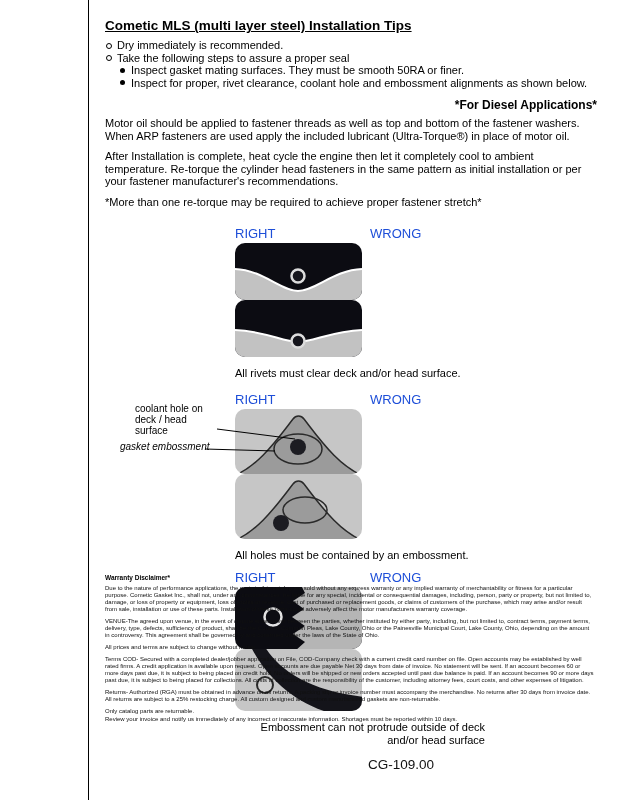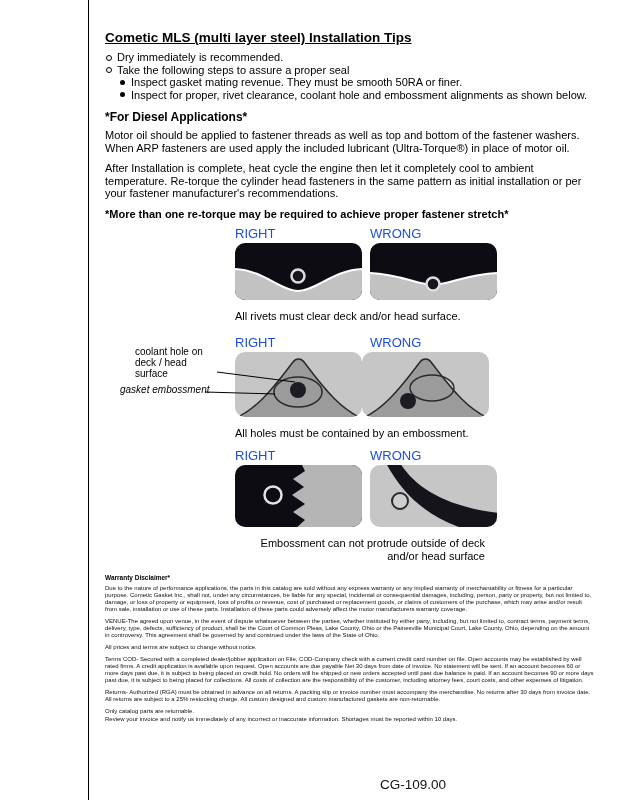--- a/index.html
+++ b/index.html
@@ -1,67 +1,67 @@
 <!DOCTYPE html>
 <html><head>
 <meta charset="utf-8">
 <style>
   html,body{margin:0;padding:0;background:#ffffff;}
   .page{
     position:relative;width:618px;height:800px;background:#ffffff;
     font-family:"Liberation Sans",sans-serif;color:#000;overflow:hidden;
   }
   .left-rule{position:absolute;left:88px;top:0;width:1px;height:800px;background:#000;}
-  .content{position:absolute;left:105px;top:30px;width:492px;}
+  .content{position:absolute;left:105px;top:18px;width:492px;}
   h1.title{font-size:13.5px;font-weight:bold;text-decoration:underline;margin:0 0 6px 0;}
   ul.tips{list-style:none;margin:0 0 9px 0;padding:0;}
   ul.tips li{position:relative;padding-left:12px;font-size:11px;line-height:12.5px;}
   ul.tips li.sub{margin-left:14px;}
   .b{position:absolute;left:1px;top:3.5px;width:5px;height:5px;border-radius:50%;}
   .b.hollow{border:1px solid #000;width:4px;height:4px;}
   .b.solid{background:#000;}
-  .h2{font-size:12px;font-weight:bold;margin:0 0 5px 0;}
+  .h2{font-size:12px;font-weight:bold;margin:0 0 5px 0;text-align:right;}
   p.body{font-size:11px;line-height:12.5px;margin:0 0 8px 0;}
-  p.body.last{margin-bottom:0;font-weight:bold;}
+  p.body.last{margin-bottom:0;}
   
   .figures{position:absolute;left:235px;top:226px;width:290px;}
   .fig-row{margin-bottom:12px;}
   .fig-row.r2{margin-bottom:8px;}
   .fig-row.r3{margin-bottom:0;}
   .fig-labels{display:flex;width:262px;margin-bottom:2px;}
   .fig-labels span{flex:0 0 127px;text-align:left;font-size:13px;line-height:15px;color:#1d4ed8;}
   .fig-labels span:first-child{margin-right:8px;}
-  .fig-images{display:flex;position:relative;}
+  .fig-images{display:flex;position:relative;flex-direction:column;}
   .fig-images svg{display:block;}
   .fig-images svg:first-child{margin-right:8px;}
   .fig-caption{font-size:11px;line-height:13px;margin-top:10px;}
   .fig-caption.wrap{width:250px;text-align:right;}
   .ann1{position:absolute;left:-100px;top:-6px;width:82px;font-size:10px;line-height:11px;}
   .ann2{position:absolute;left:-115px;top:32px;font-size:10px;line-height:11px;white-space:nowrap;font-style:italic;}
   .ann-lines{position:absolute;left:-36px;top:0;pointer-events:none;}
   
   .legal{position:absolute;left:105px;top:574px;width:489px;}
   .legal h3{font-size:6.5px;font-weight:bold;margin:0 0 4px 0;}
   .legal p{font-size:6px;line-height:7px;margin:0 0 5px 0;color:#111;}
   .legal p.tight{margin-bottom:1px;}
-  .footer-code{position:absolute;left:380px;top:757px;font-size:13.5px;color:#111;margin-top:20px;}
+  .footer-code{position:absolute;left:368px;top:757px;font-size:13.5px;color:#111;}
 </style>
 </head>
 <body>
 
 <div class="page">
   <div class="left-rule"></div>
 
   <div class="content">
     <h1 class="title">Cometic MLS (multi layer steel) Installation Tips</h1>
 
     <ul class="tips">
       <li><span class="b hollow"></span><span>Dry immediately is recommended.</span></li>
       <li><span class="b hollow"></span><span>Take the following steps to assure a proper seal</span></li>
-      <li class="sub"><span class="b solid"></span><span>Inspect gasket mating revenue.  They must be smooth 50RA or finer.</span></li>
+      <li class="sub"><span class="b solid"></span><span>Inspect gasket mating surfaces.  They must be smooth 50RA or finer.</span></li>
       <li class="sub"><span class="b solid"></span><span>Inspect for proper, rivet clearance, coolant hole and embossment alignments as shown below.</span></li>
     </ul>
 
     <div class="h2">*For Diesel Applications*</div>
     <p class="body">Motor oil should be applied to fastener threads as well as top and bottom of the fastener washers. When ARP fasteners are used apply the included lubricant (Ultra-Torque®) in place of motor oil.</p>
     <p class="body">After Installation is complete, heat cycle the engine then let it completely cool to ambient temperature. Re-torque the cylinder head fasteners in the same pattern as initial installation or per your fastener manufacturer's recommendations.</p>
     <p class="body last">*More than one re-torque may be required to achieve proper fastener stretch*</p>
   </div>
 
   <div class="figures">

